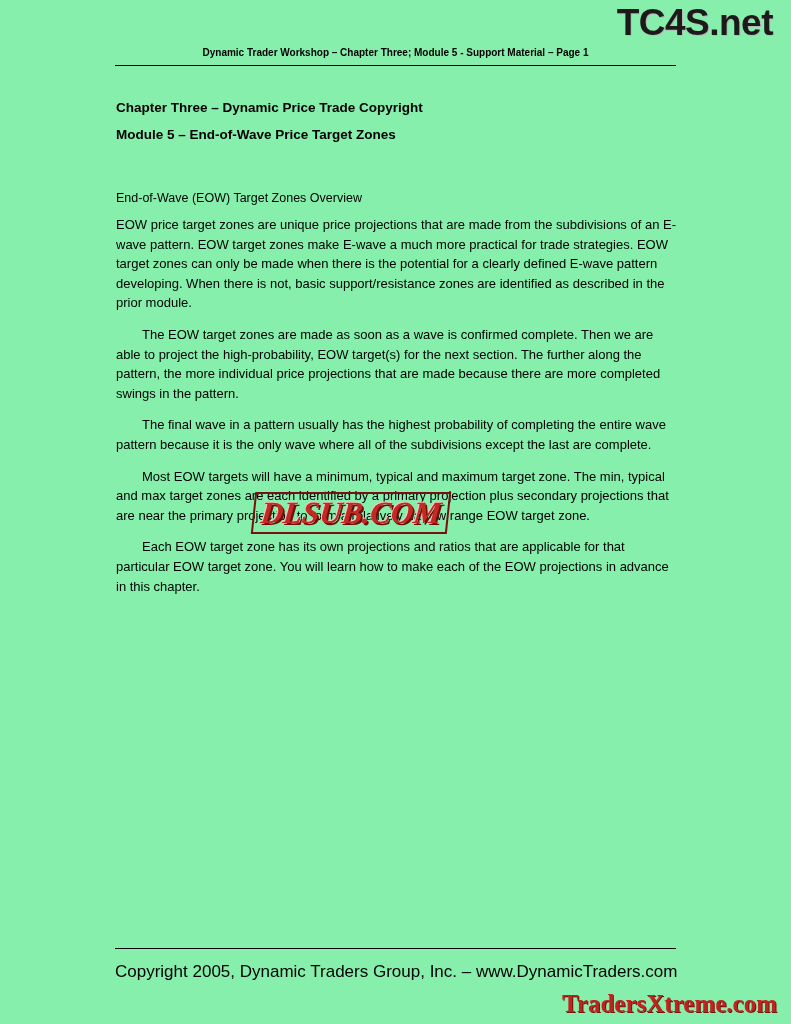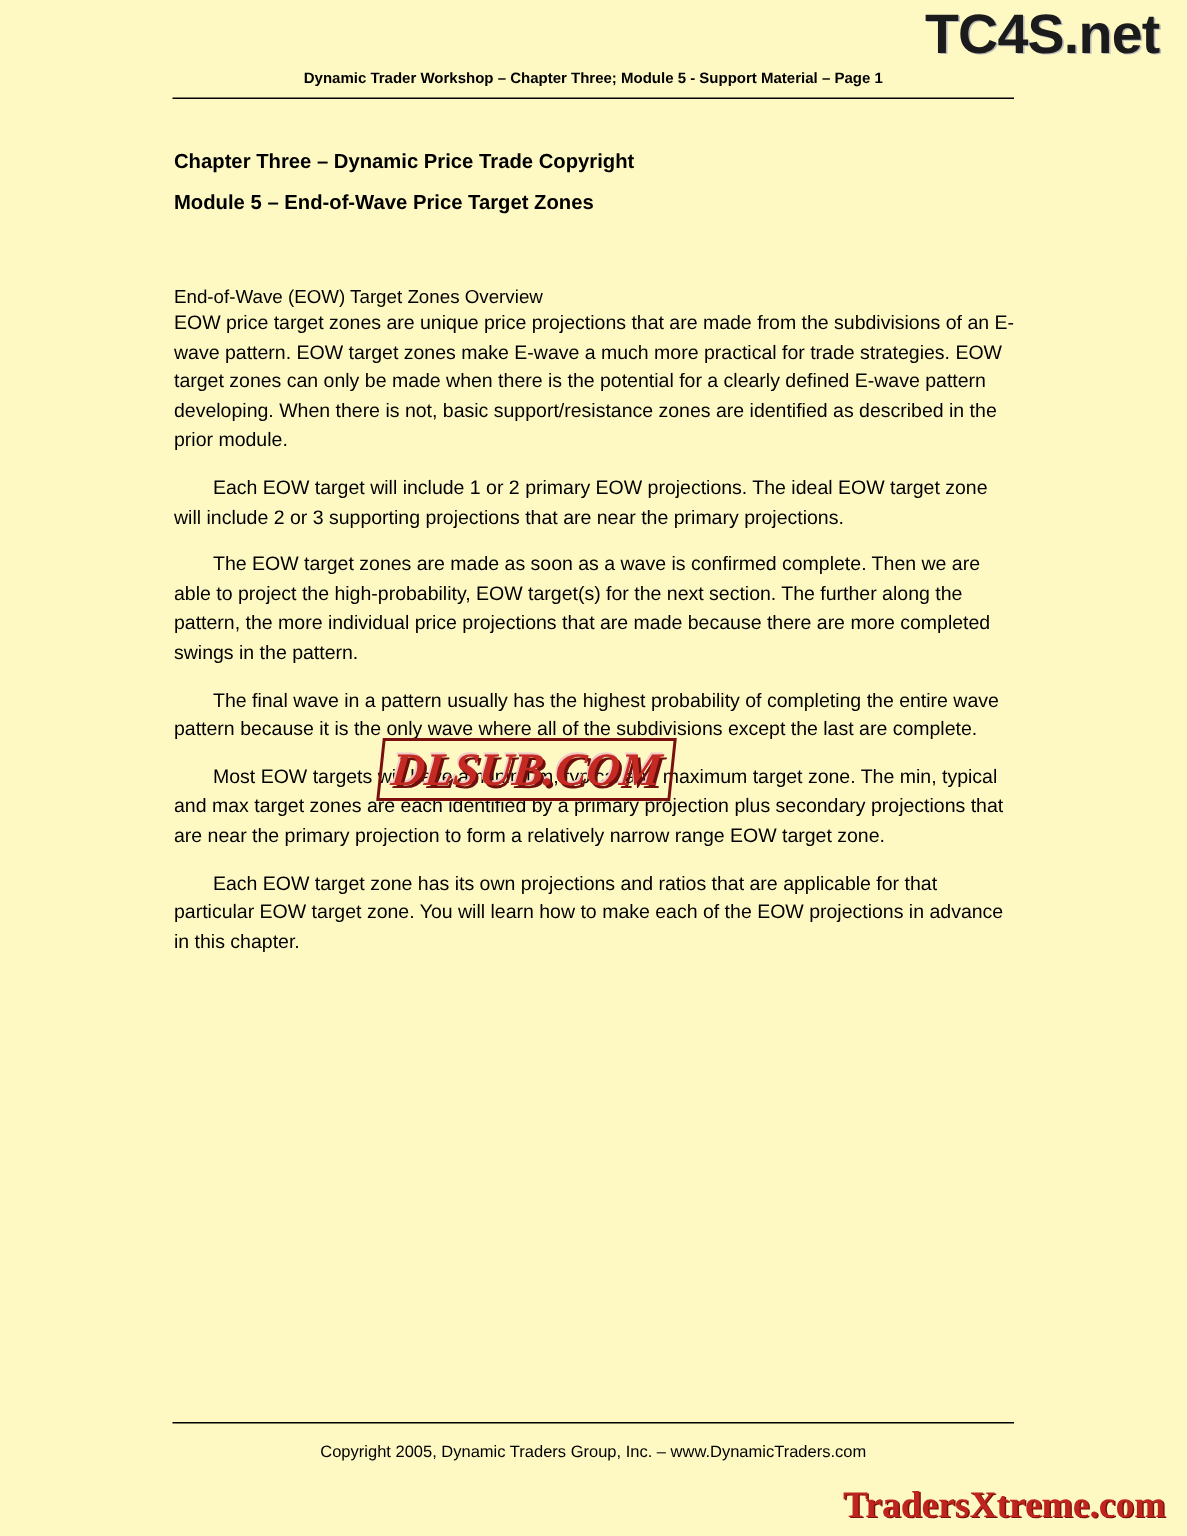--- a/index.html
+++ b/index.html
@@ -14,21 +14,21 @@
     font-family: "Liberation Sans", sans-serif;
     color: #000000;
     overflow: hidden;
   }
 
   .page {
     position: absolute;
     left: 0; top: 0;
     width: 791px;
     height: 1024px;
-    background: #fef9c3;
+    background: #86efac;
   }
 
   
   .watermark-top {
     position: absolute;
     right: 18px;
     top: 2px;
     font-family: "Liberation Sans", sans-serif;
     font-size: 37px;
     font-weight: bold;
@@ -88,21 +88,21 @@
     position: absolute;
     left: 116px;
     top: 203px;
     width: 560px;
     font-size: 13px;
     line-height: 19.6px;
     color: #000;
     text-align: left;
   }
   .body p {
-    margin: 2px 0 12px 0;
+    margin: 12px 0 12px 0;
   }
   .body p.indent {
     text-indent: 26px;
   }
   .u {
   }
 
   
   .watermark-center {
     position: absolute;
@@ -138,21 +138,21 @@
     width: 561px;
     height: 1px;
     background: #000;
   }
   .footer {
     position: absolute;
     left: 115px;
     top: 962px;
     width: 561px;
     text-align: center;
-    font-size: 11px;
+    font-size: 17px;
     color: #000;
     white-space: nowrap;
   }
 
   .watermark-bottom {
     position: absolute;
     right: 14px;
     bottom: 6px;
     font-family: "Liberation Serif", serif;
     font-size: 25px;
@@ -174,21 +174,20 @@
 
   <div class="title-block">
     <div class="title-line">Chapter Three – Dynamic Price Trade Copyright</div>
     <div class="title-line">Module 5 – End-of-Wave Price Target Zones</div>
   </div>
 
   <div class="section-heading">End-of-Wave (EOW) Target Zones Overview</div>
 
   <div class="body">
     <p>EOW price target zones are unique price projections that are made from the subdivisions of an E-wave pattern. EOW target zones make E-wave a much more practical for trade strategies. EOW target zones can only be made when there is the potential for a clearly defined E-wave pattern developing. When there is not, basic support/resistance zones are identified as described in the prior module.</p>
-    <p class="indent">Each EOW target will include 1 or 2 primary EOW projections. The ideal EOW target zone will include 2 or 3 supporting projections that are near the primary projections.</p>
     <p class="indent">The EOW target zones are made as soon as a wave is confirmed complete. Then we are able to project the high-probability, EOW target(s) for the next section. The further along the pattern, the more individual price projections that are made because there are more completed swings in the pattern.</p>
     <p class="indent">The final wave in a pattern usually has the highest probability of completing the entire wave pattern because it is the only wave where all of the subdivisions except the last are complete.</p>
     <p class="indent">Most EOW targets will have a minimum, typical and maximum target zone. The min, typical and max target zones are each identified by a primary projection plus secondary projections that are near the primary projection to form a relatively narrow range EOW target zone.</p>
     <p class="indent"><span>Each EOW target zone has its own projections and ratios that are applicable for that particular EOW target zone. You will learn how to make each of the EOW projections </span><span class="u">in advance</span><span> in this chapter.</span></p>
   </div>
 
   <div class="watermark-center">
     <span class="wm-inner">DLSUB.COM</span>
   </div>
 

